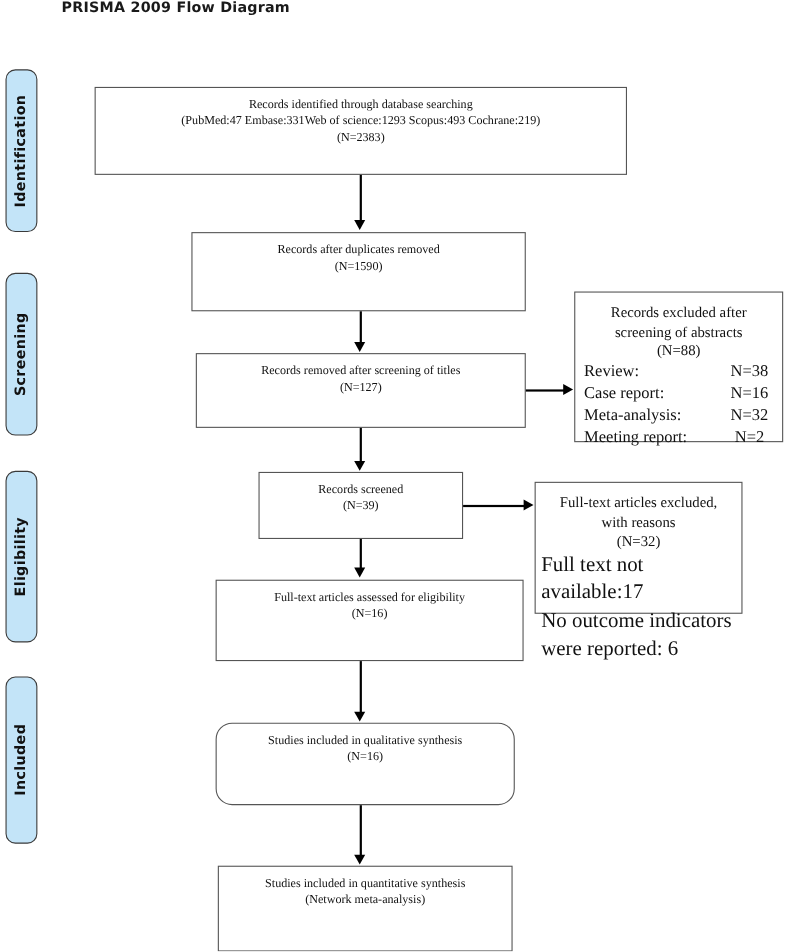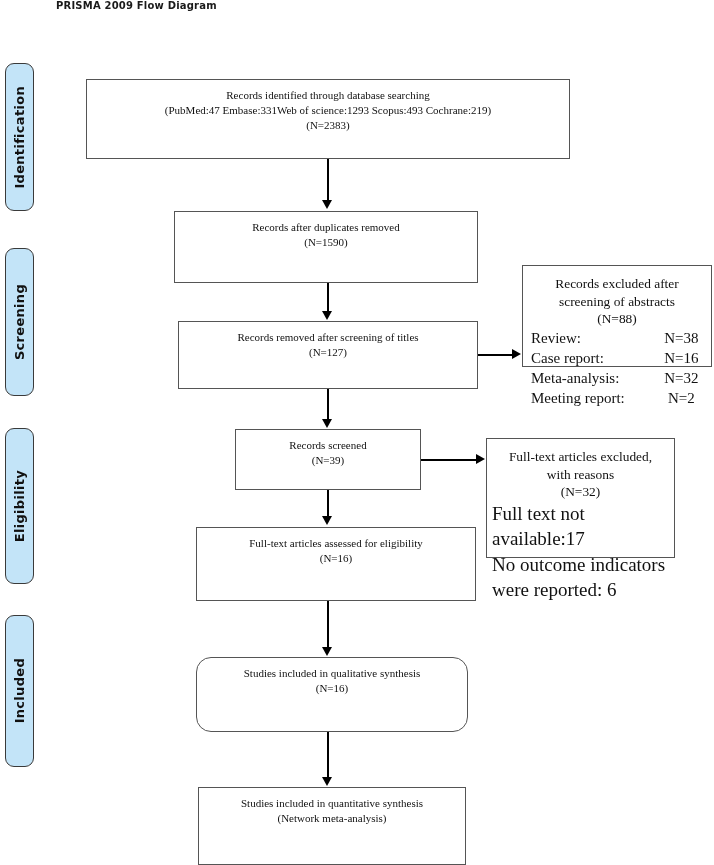--- a/index.html
+++ b/index.html
@@ -15,21 +15,21 @@
     overflow: hidden;
     font-family: "Liberation Serif", "DejaVu Serif", serif;
   }
 
   
   #diagram-title {
     position: absolute;
     left: 56px;
     top: 0px;
     font-family: "DejaVu Sans", "Liberation Sans", sans-serif;
-    font-size: 10px;
+    font-size: 13px;
     font-weight: bold;
     color: #1a1a1a;
     letter-spacing: 0.2px;
     white-space: nowrap;
   }
 
   
   .stage-pill {
     position: absolute;
     box-sizing: border-box;
@@ -166,21 +166,21 @@
   <div class="arrow-down" style="left:322px; top:311px;"></div>
 
   <div class="flow-box" style="left:178px; top:321px; width:300px; height:68px;">
     <span class="box-text">Records removed after screening of titles
 (N=127)</span>
   </div>
 
   <div class="conn conn-h" style="left:478px; top:354px; width:36px;"></div>
   <div class="arrow-right" style="left:512px; top:349px;"></div>
 
-  <div class="flow-box" style="left:522px; top:265px; width:190px; height:102px; padding-top:9px;">
+  <div class="flow-box" style="left:522px; top:265px; width:190px; height:137px; padding-top:9px;">
     <span class="reason-head">Records excluded after
 screening of abstracts
 (N=88)</span>
     <table class="reason-table">
       <tbody>
         <tr>
           <td class="r-name">Review:</td>
           <td class="r-val">N=38</td>
         </tr>
         <tr>

